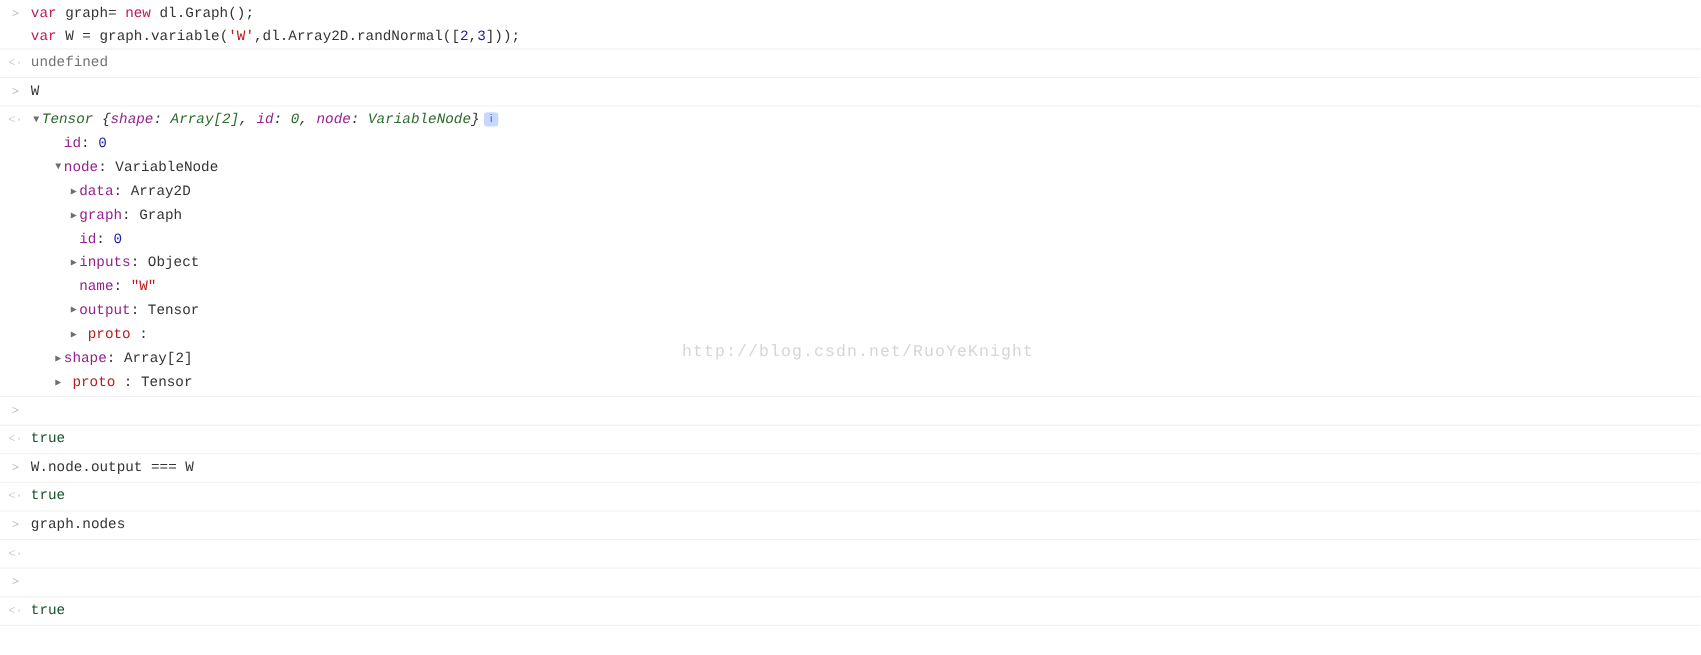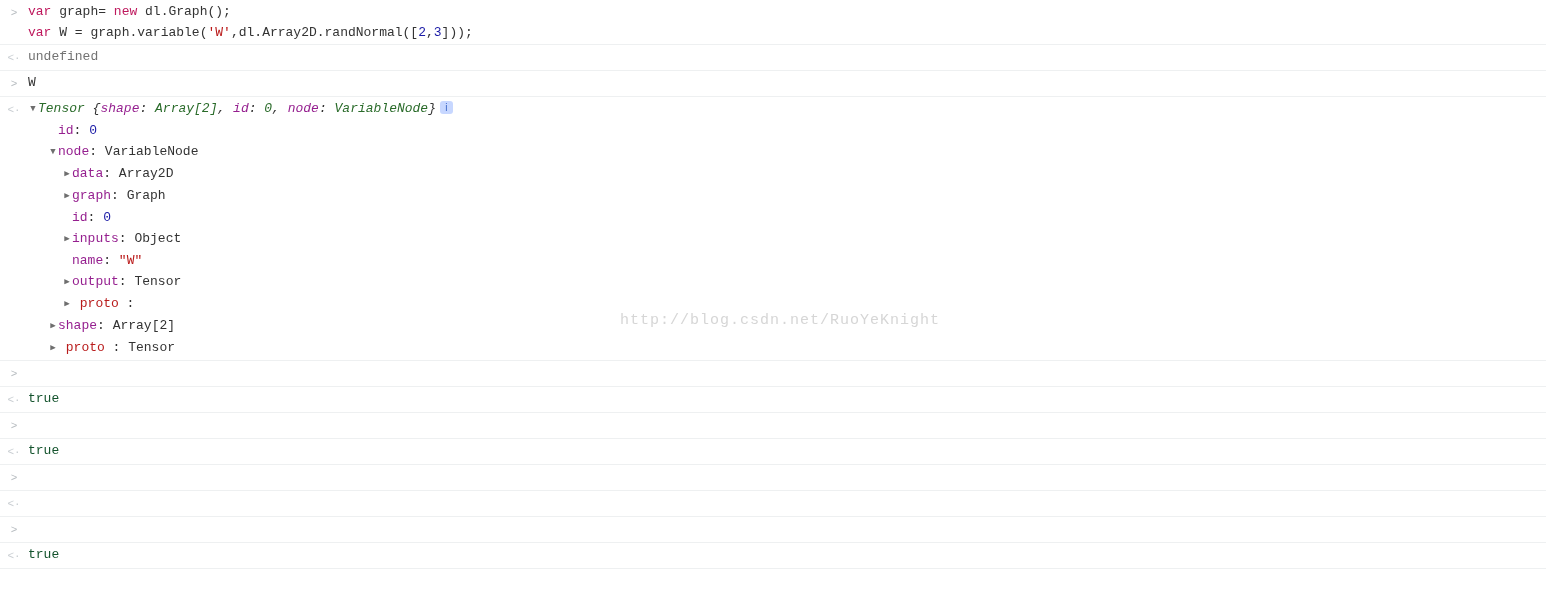--- a/index.html
+++ b/index.html
@@ -104,27 +104,29 @@
     </div>
     <div class="row">
       <div class="gutter">&gt;</div>
     </div>
     <div class="row">
       <div class="gutter output">&lt;·</div>
       <div class="content"><span class="bool">true</span></div>
     </div>
     <div class="row">
       <div class="gutter">&gt;</div>
+      <div class="content"><div><span class="nm">W</span><span class="pn">.</span><span class="nm">node</span><span class="pn">.</span><span class="nm">output </span><span class="pn">=== </span><span class="nm">W</span></div></div>
     </div>
     <div class="row">
       <div class="gutter output">&lt;·</div>
       <div class="content"><span class="bool">true</span></div>
     </div>
     <div class="row">
       <div class="gutter">&gt;</div>
+      <div class="content"><div><span class="nm">graph</span><span class="pn">.</span><span class="nm">nodes</span></div></div>
     </div>
     <div class="row">
       <div class="gutter output">&lt;·</div>
     </div>
     <div class="row">
       <div class="gutter">&gt;</div>
     </div>
     <div class="row">
       <div class="gutter output">&lt;·</div>
       <div class="content"><span class="bool">true</span></div>

